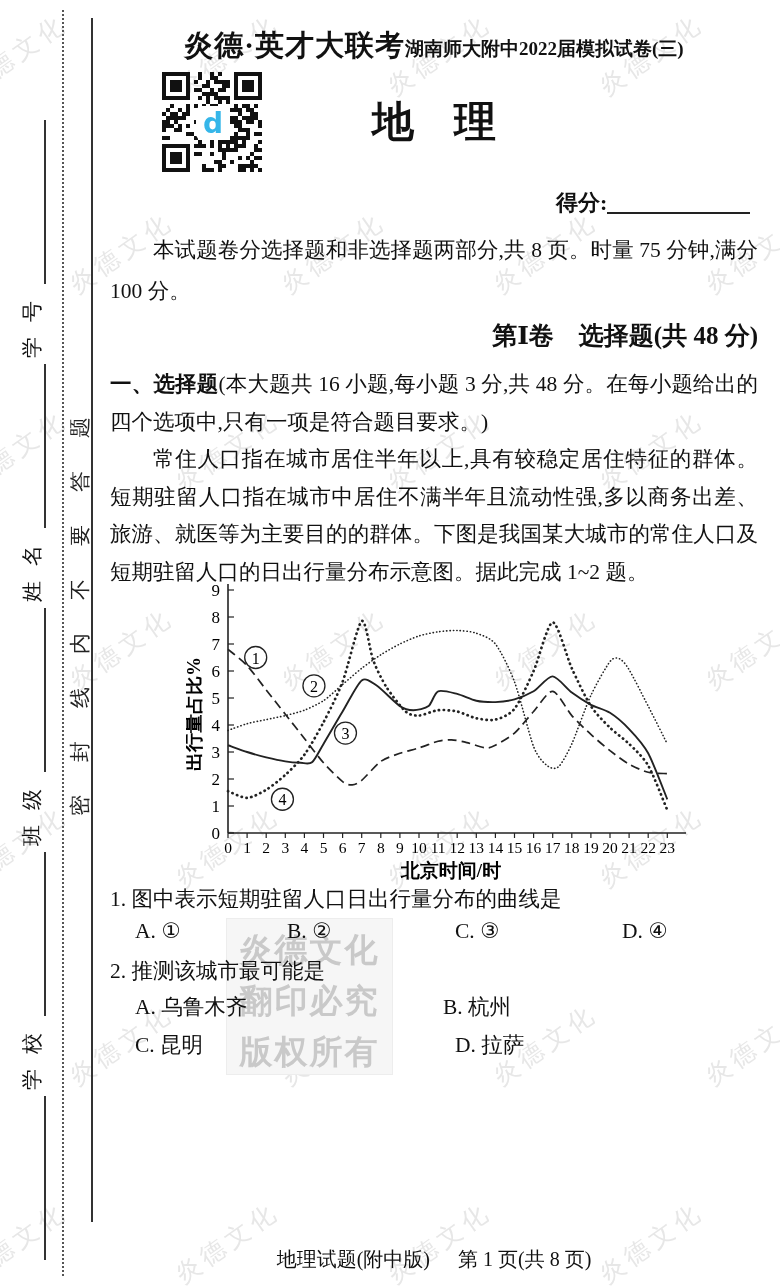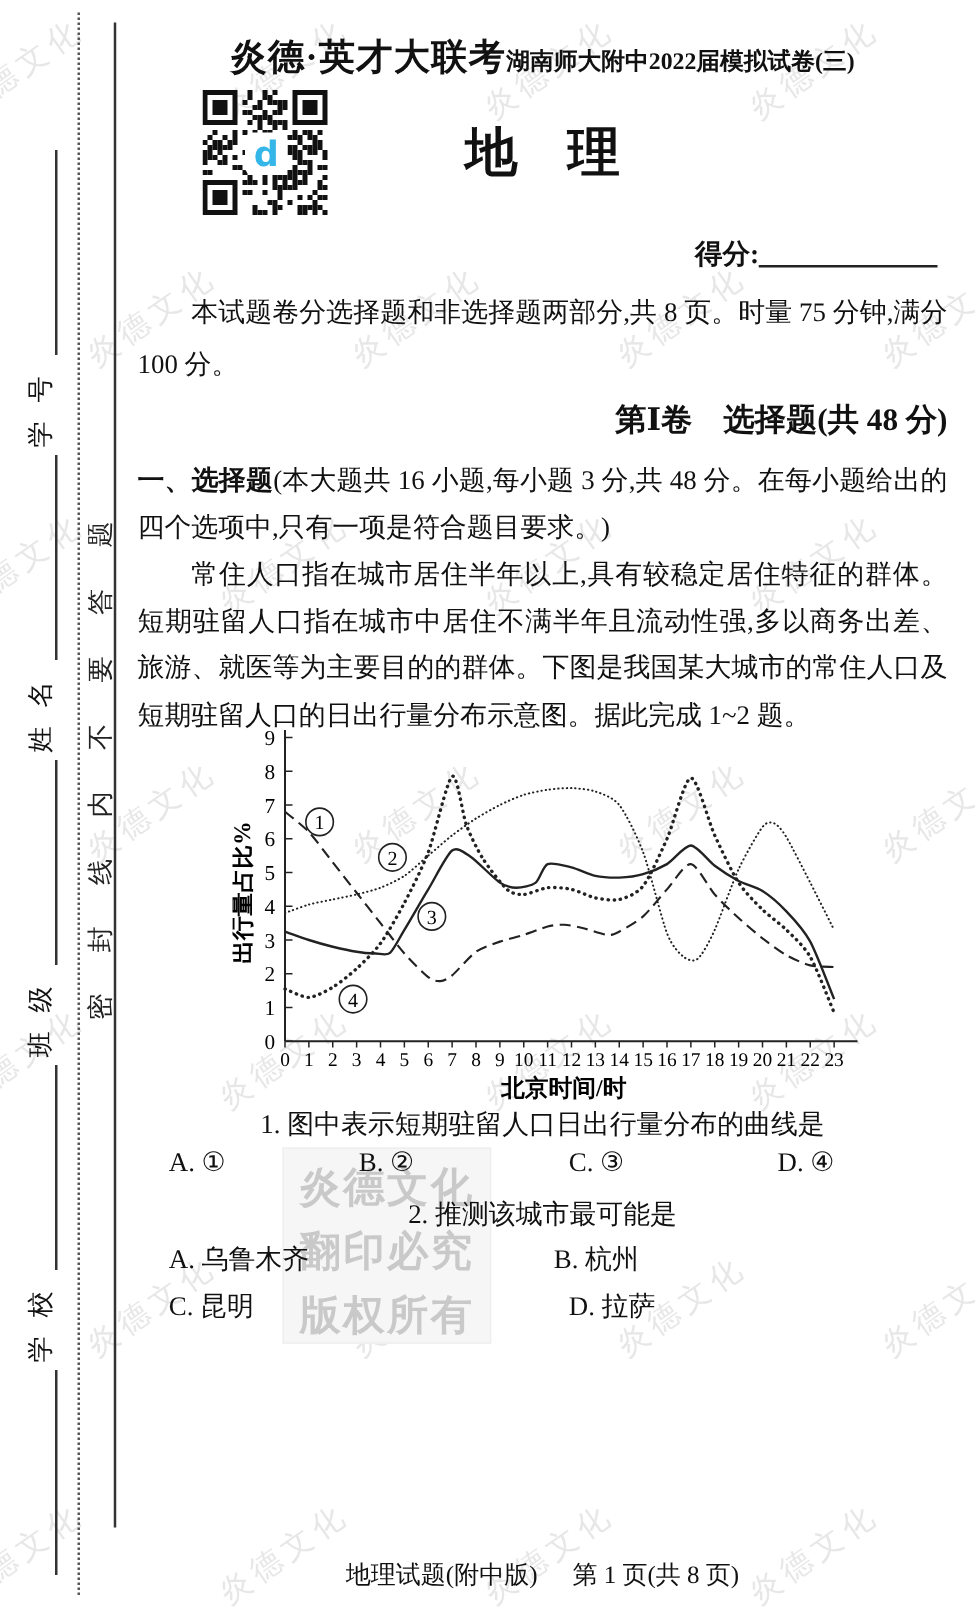--- a/index.html
+++ b/index.html
@@ -16,21 +16,21 @@
   
   .vline-dotted{position:absolute;left:62px;top:10px;height:1266px;border-left:2px dotted #555;z-index:2;}
   .vline-solid{position:absolute;left:91px;top:18px;height:1204px;border-left:2px solid #333;z-index:2;}
   #seal-text{position:absolute;left:-140px;top:586px;width:440px;height:28px;transform:rotate(-90deg);
       font-size:21px;letter-spacing:33px;white-space:nowrap;text-align:center;color:#222;z-index:2;}
   #fields-line{position:absolute;left:-539px;top:675px;width:1140px;height:30px;transform:rotate(-90deg);
       display:flex;align-items:flex-end;z-index:2;}
   #fields-line .blank{flex:1 1 0;border-bottom:2px solid #333;height:26px;}
   #fields-line .flabel{font-size:21px;letter-spacing:15px;padding:0 2px 0 6px;white-space:nowrap;color:#111;}
   
-  .content-text{position:absolute;left:110px;width:648px;z-index:1;text-align:center;}
+  .content-text{position:absolute;left:110px;width:648px;z-index:1;}
   #header-title{top:26px;text-align:center;white-space:nowrap;}
   #header-title .t-bold{font-weight:900;font-size:29px;letter-spacing:1px;margin-top:12px;}
   #header-title .t-rest{font-weight:600;font-size:19px;}
   #subject-title{top:94px;text-align:center;font-size:42px;font-weight:900;}
   #subject-title span{margin:0 20px;}
   #score-line{position:absolute;left:556px;top:188px;z-index:1;font-size:22px;font-weight:600;}
   #score-blank{display:inline-block;width:143px;border-bottom:2px solid #222;height:24px;vertical-align:-4px;}
   .para{font-size:21.5px;line-height:37.6px;text-align:justify;}
   #intro-p{top:230px;line-height:41px;text-indent:2em;}
   #section1-head{top:319px;text-align:right;font-size:25px;font-weight:bold;}

